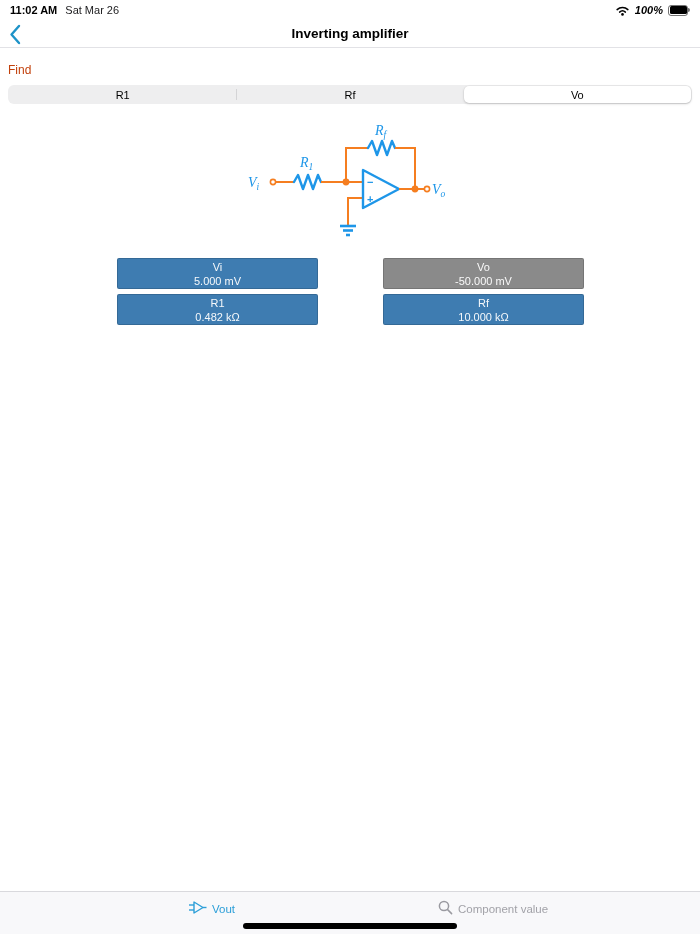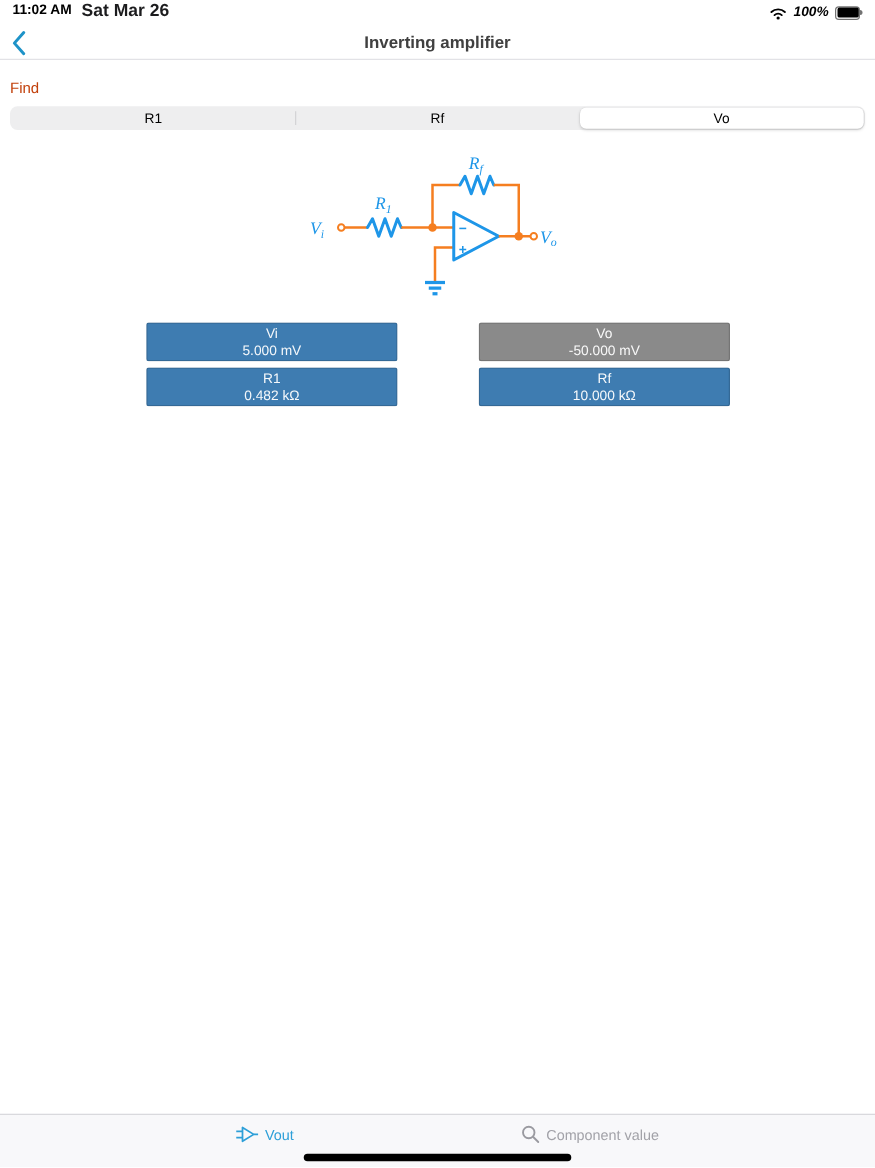--- a/index.html
+++ b/index.html
@@ -11,21 +11,21 @@
   }
 
   
   .statusbar {
     position: absolute; top: 0; left: 0; right: 0; height: 20px;
     display: flex; align-items: flex-end; justify-content: space-between;
     padding: 16px 10px; color: #000;
   }
   .sb-left { display: flex; gap: 8px; align-items: center; }
   .sb-time { font-size: 11px; font-weight: 700; }
-  .sb-date { font-size: 14px; font-weight: 700; color: #1c1c1e; }
+  .sb-date { font-size: 11px; font-weight: 400; color: #1c1c1e; }
   .sb-right { display: flex; gap: 5px; align-items: center; font-style: italic; }
   .sb-batt-pct { font-size: 11px; font-weight: 600; }
   .battery { position: relative; width: 22px; height: 11px; display: inline-block; }
   .battery .shell {
     position: absolute; left: 0; top: 0; width: 20px; height: 11px;
     border: 1px solid rgba(0,0,0,.55); border-radius: 3px;
   }
   .battery .fill {
     position: absolute; left: 1.5px; top: 1.5px; width: 17px; height: 8px;
     background: #000; border-radius: 1.5px;
@@ -87,21 +87,21 @@
   }
   .vbtn .v-name, .vbtn .v-val { pointer-events: none; }
 
   
   .toolbar {
     position: absolute; left: 0; right: 0; top: 891px; height: 43px;
     background: #f8f8fa; border-top: 1px solid #d9d9dd;
   }
   .tb-item { position: absolute; top: 8px; display: flex; align-items: flex-end; gap: 5px; cursor: pointer; }
   .tb-vout { left: 188px; font-size: 11.5px; }
-  .tb-search { left: 417px; font-size: 11.5px; color: #a2a2a8; }
+  .tb-search { left: 438px; font-size: 11.5px; color: #a2a2a8; }
   .home-indicator {
     position: absolute; left: 243px; top: 923px; width: 214px; height: 5.5px;
     background: #000; border-radius: 3px; cursor: grab;
   }
 </style>
 </head>
 <body>
 
 <div id="screen">
 
@@ -124,21 +124,21 @@
       </span>
     </div>
   </div>
 
   <div class="navbar">
     <div class="back-btn">
       <svg width="12" height="21" viewBox="0 0 12 21">
         <polyline points="10,2 2.5,10.5 10,19" fill="none" stroke="#1E93C8" stroke-width="2.4" stroke-linecap="round" stroke-linejoin="round"></polyline>
       </svg>
     </div>
-    <div class="nav-title" style="color:#404040">Inverting amplifier</div>
+    <div class="nav-title" style="color:#000000">Inverting amplifier</div>
   </div>
 
   <div class="find-label">Find</div>
 
   <div class="segmented">
     <div class="segment">R1</div>
     <div class="segment">Rf</div>
     <div class="segment selected">Vo</div>
     <div class="seg-divider"></div>
   </div>

